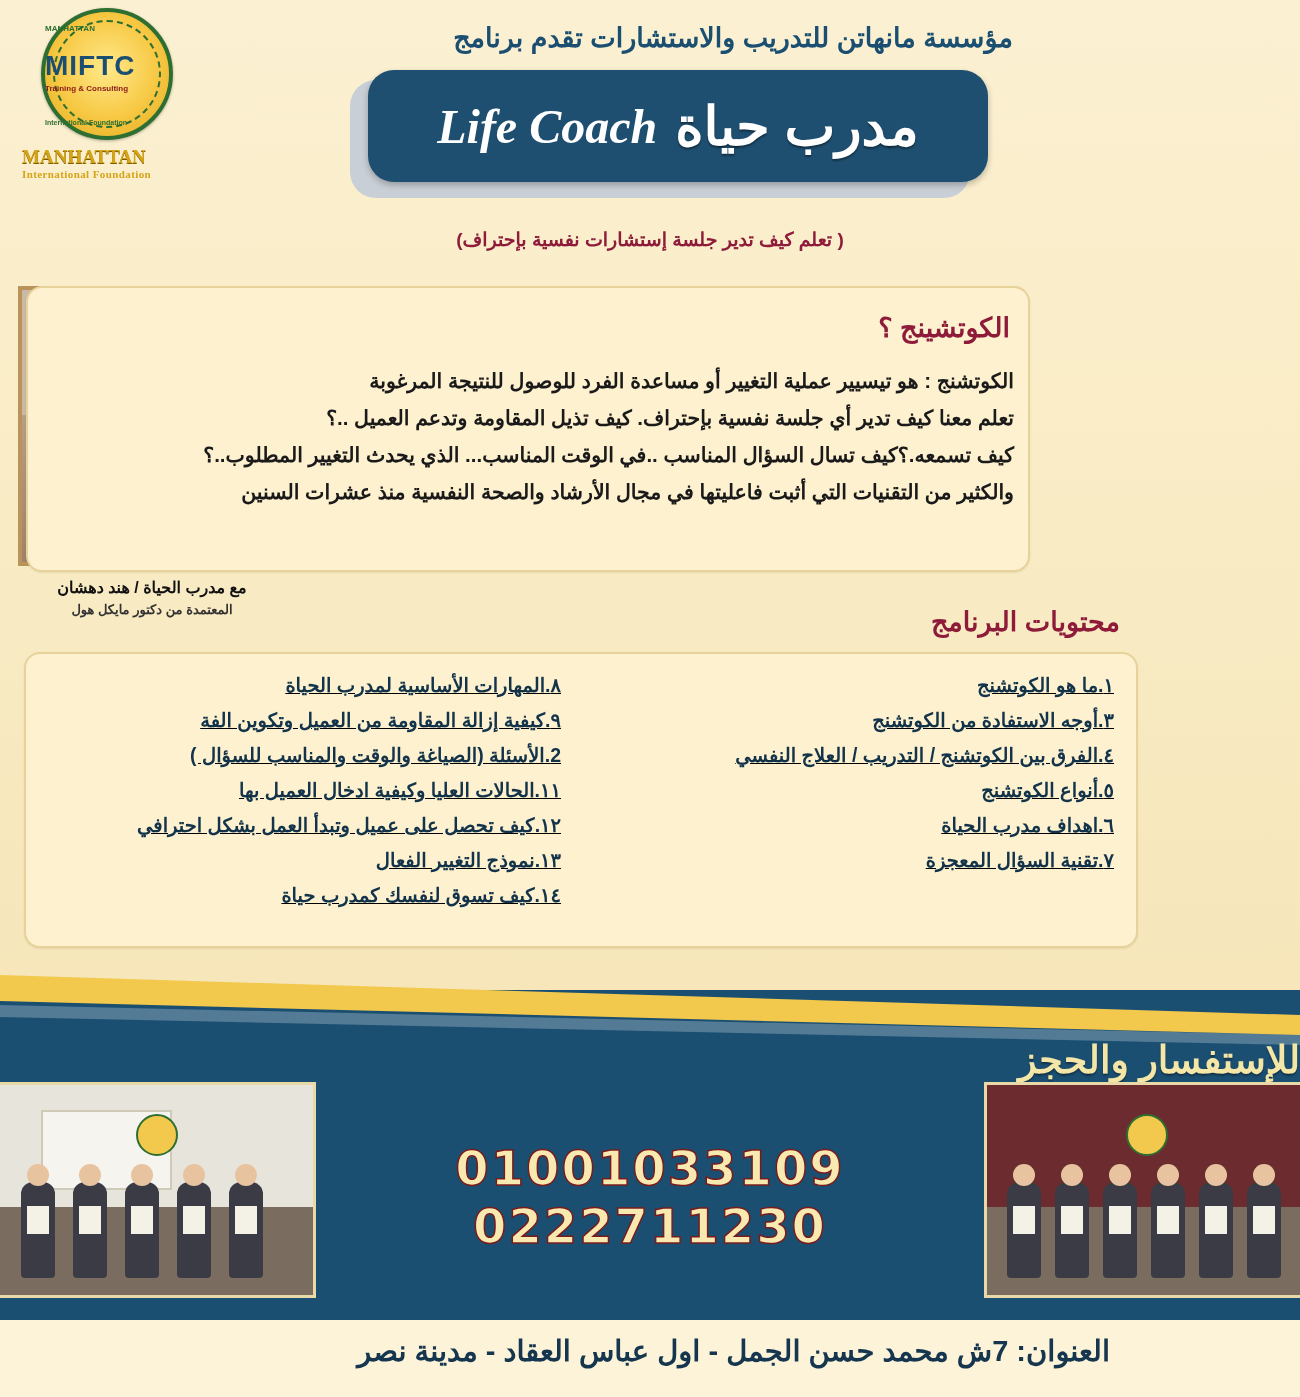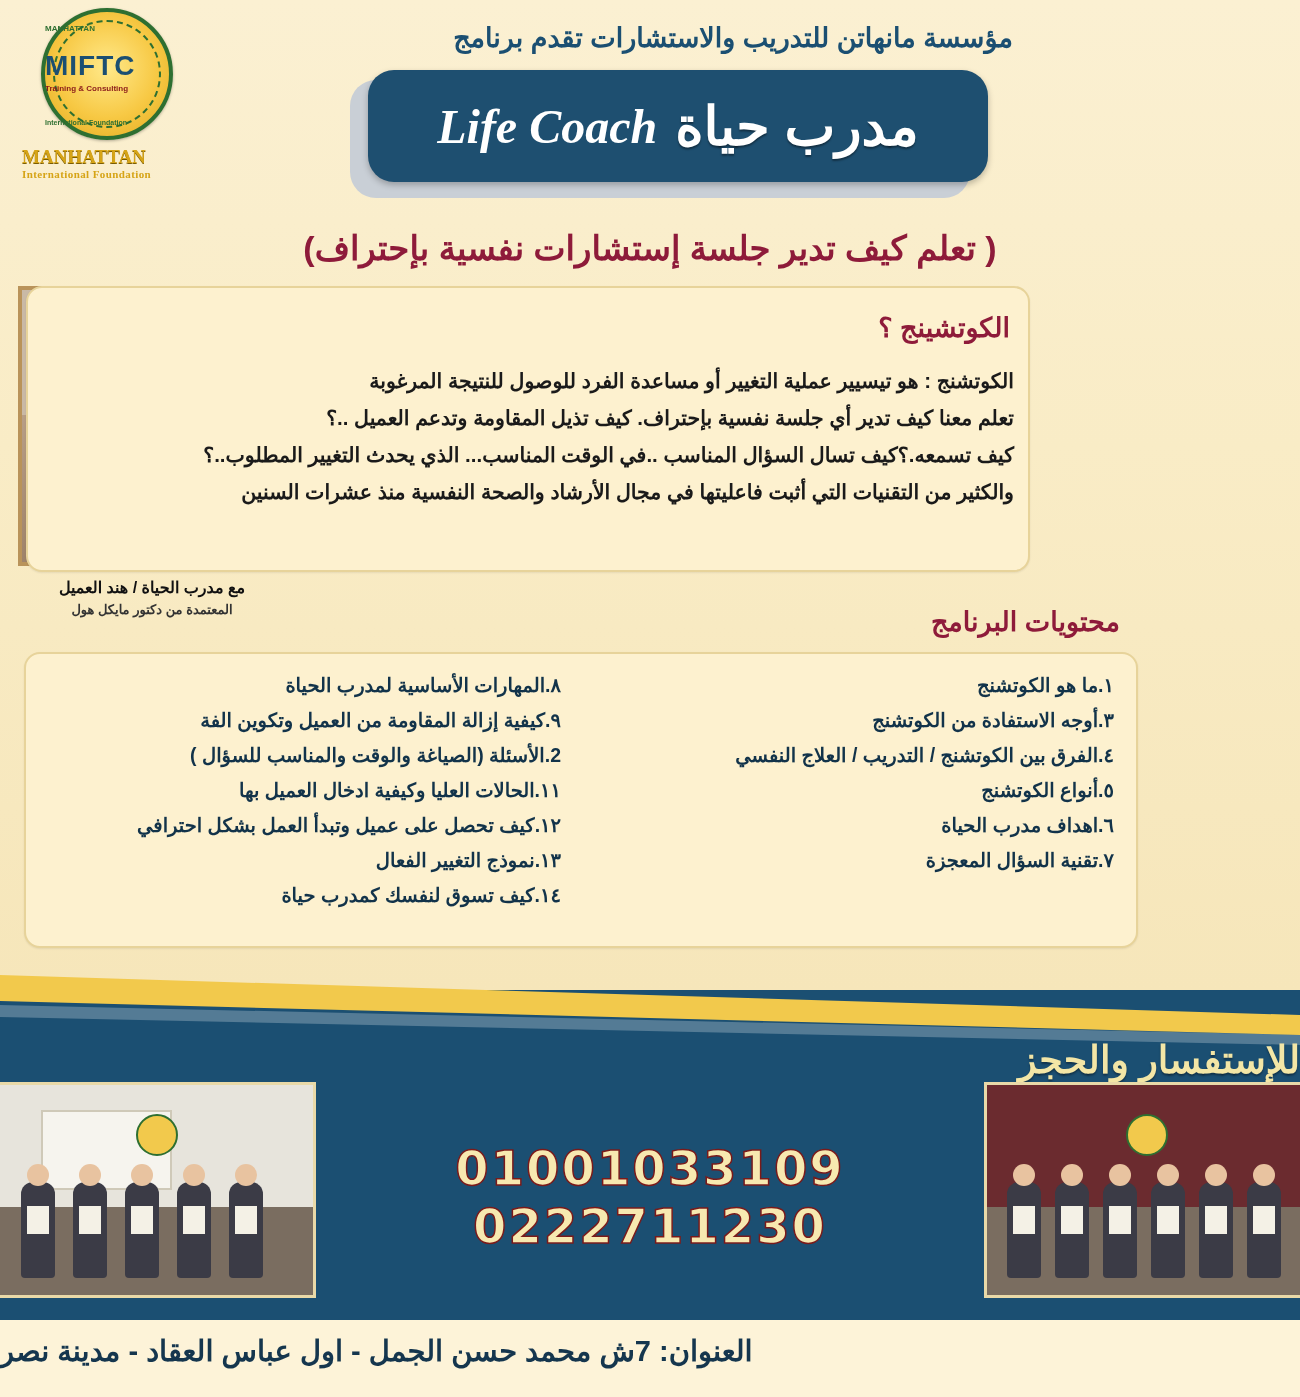--- a/index.html
+++ b/index.html
@@ -94,21 +94,21 @@
   .title-ar{
     font-size:54px;font-weight:bold;color:#ffffff;
     text-shadow:0 2px 2px rgba(0,0,0,.4);
   }
   .title-en{
     font-size:48px;font-style:italic;font-weight:bold;color:#ffffff;
     font-family:"Liberation Serif", serif;
   }
   .subtitle{
     position:absolute;right:0;left:0;top:228px;text-align:center;
-    font-size:34px;font-weight:bold;color:#8e1b3a;
+    font-size:19px;font-weight:bold;color:#8e1b3a;
   }
 
   
   .photo-frame{
     position:absolute;right:1022px;top:286px;width:252px;height:272px;
     border:4px solid #b9935a;background:#d8c0a6;overflow:hidden;
   }
   .ph-bg{position:absolute;inset:0;background:linear-gradient(160deg,#cbb6a0 0%,#a98d74 60%,#8d7259 100%);}
   .ph-wall{position:absolute;left:0;top:0;width:100%;height:46%;background:#c9b9a6;}
   .ph-hijab{
@@ -157,21 +157,21 @@
     text-align:right;color:#1a1a1a;font-size:20.5px;line-height:37px;font-weight:bold;
   }
   .contents-head{
     position:absolute;right:166px;top:606px;width:1100px;text-align:right;
     font-size:27px;font-weight:bold;color:#8e1b3a;padding-right:14px;box-sizing:border-box;
   }
   .cols{
     position:absolute;right:170px;top:662px;width:1096px;height:272px;
     display:flex;direction:rtl;gap:10px;
   }
-  .col{width:50%;padding:6px 16px 0 16px;box-sizing:border-box;}
+  .col{width:50%;padding:6px 16px 0 16px;box-sizing:border-box;text-decoration:underline;}
   .col li{
     list-style:none;font-size:19.5px;font-weight:bold;color:#12334a;
     line-height:35px;text-align:right;white-space:nowrap;
   }
   .col.left li{color:#12334a;}
   .col ul{margin:0;padding:0;}
 
   
   .cta{
     position:absolute;left:0;width:1300px;top:1038px;
@@ -199,21 +199,21 @@
   .room-wall.dark{background:#6b2b2f;}
   .room-board{position:absolute;left:14%;top:12%;width:40%;height:36%;background:#f6f4ee;border:2px solid #cfc9b8;}
   .room-logo{
     position:absolute;left:44%;top:14%;width:38px;height:38px;border-radius:50%;
     background:#f2c94c;border:2px solid #2e6f31;
   }
   .person{position:absolute;bottom:8%;width:34px;height:96px;background:#3b3b46;border-radius:12px 12px 4px 4px;}
   .person:before{content:"";position:absolute;left:50%;top:-18px;margin-left:-11px;width:22px;height:22px;border-radius:50%;background:#e8c3a0;}
   .person:after{content:"";position:absolute;left:6px;top:24px;width:22px;height:28px;background:#f4f1e6;}
   .footer-addr{
-    position:absolute;left:0;width:1110px;top:1334px;text-align:left;
+    position:absolute;left:0;width:1110px;top:1334px;text-align:right;
     font-size:29px;font-weight:bold;color:#15364e;
   }
 </style>
 </head>
 <body>
 
 <div class="bg-top"></div>
 <div class="bg-bottom"></div>
 <div class="wave"></div>
 <div class="wave2"></div>
@@ -243,21 +243,21 @@
   <div class="ph-bg"></div>
   <div class="ph-wall"></div>
   <div class="ph-hijab"></div>
   <div class="ph-face">
     <span class="ph-eye l"></span>
     <span class="ph-eye r"></span>
     <span class="ph-smile"></span>
   </div>
   <div class="ph-body"></div>
 </div>
-<div class="photo-cap1">مع مدرب الحياة / هند العميل</div>
+<div class="photo-cap1">مع مدرب الحياة / هند دهشان</div>
 <div class="photo-cap2">المعتمدة من دكتور مايكل هول</div>
 
 <div class="panel panel-about"></div>
 <div class="about-head">الكوتشينج ؟</div>
 <div class="about-body">
   <div>الكوتشنج : هو تيسيير عملية التغيير أو مساعدة الفرد للوصول للنتيجة المرغوبة</div>
   <div>تعلم معنا كيف تدير أي جلسة نفسية بإحتراف. كيف تذيل المقاومة وتدعم العميل ..؟</div>
   <div>كيف تسمعه.؟كيف تسال السؤال المناسب ..في الوقت المناسب... الذي يحدث التغيير المطلوب..؟</div>
   <div>والكثير من التقنيات التي أثبت فاعليتها في مجال الأرشاد والصحة النفسية منذ عشرات السنين</div>
 </div>

